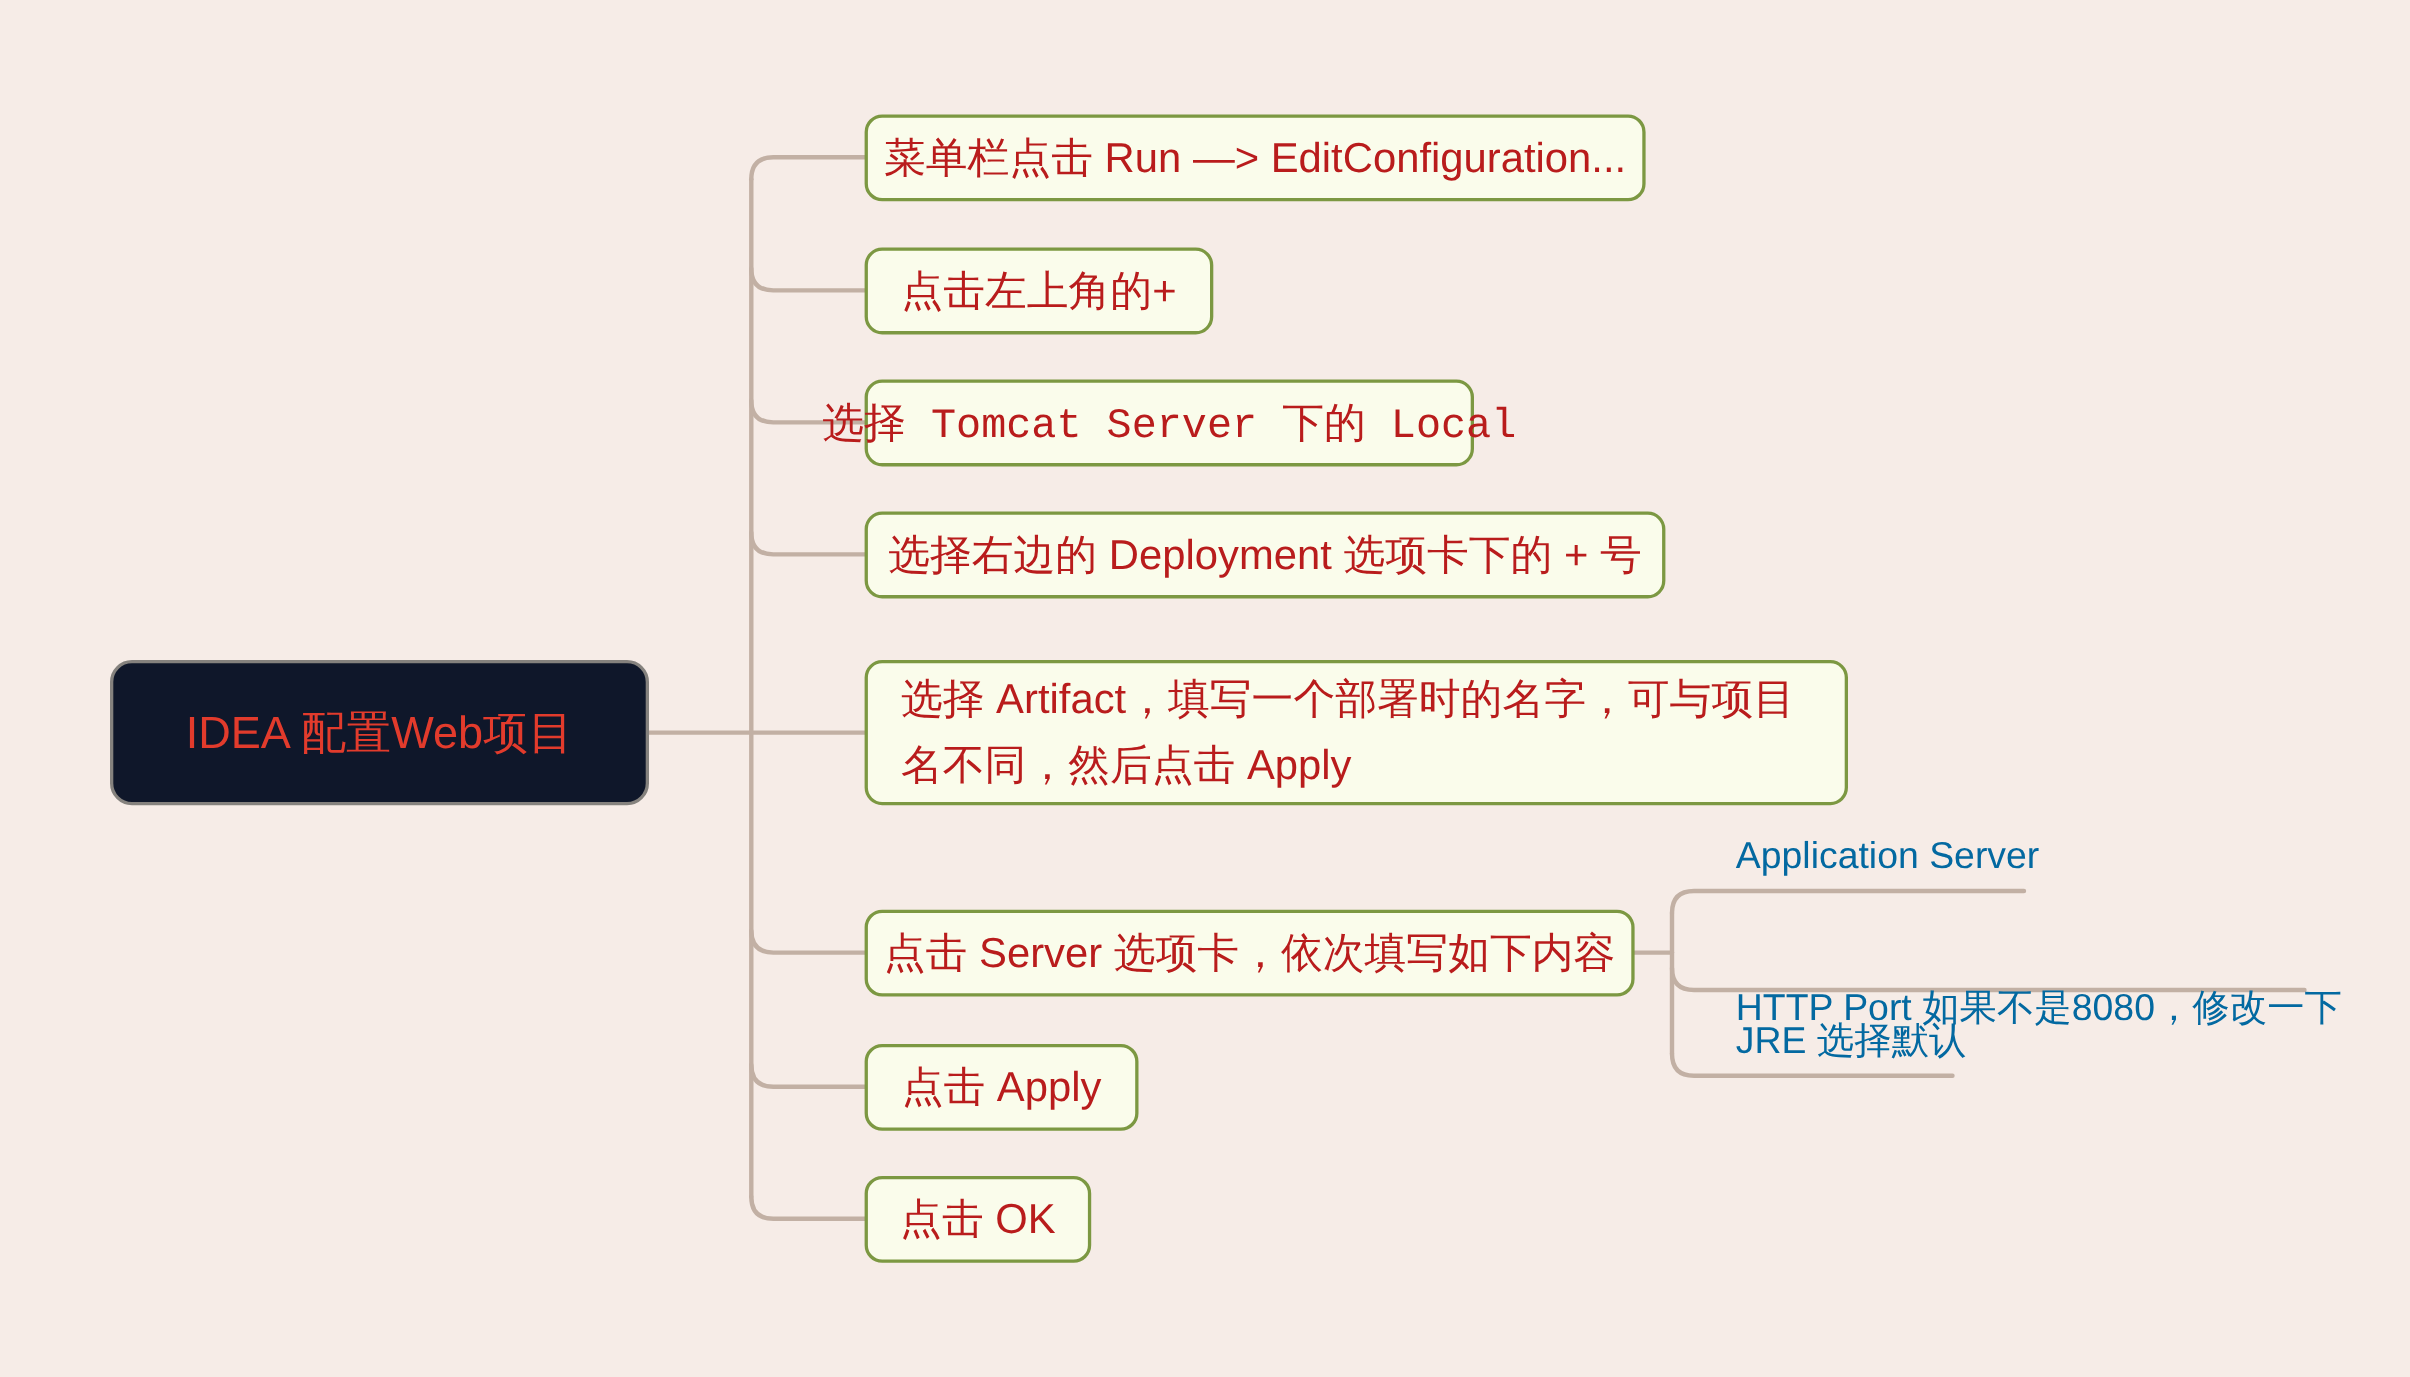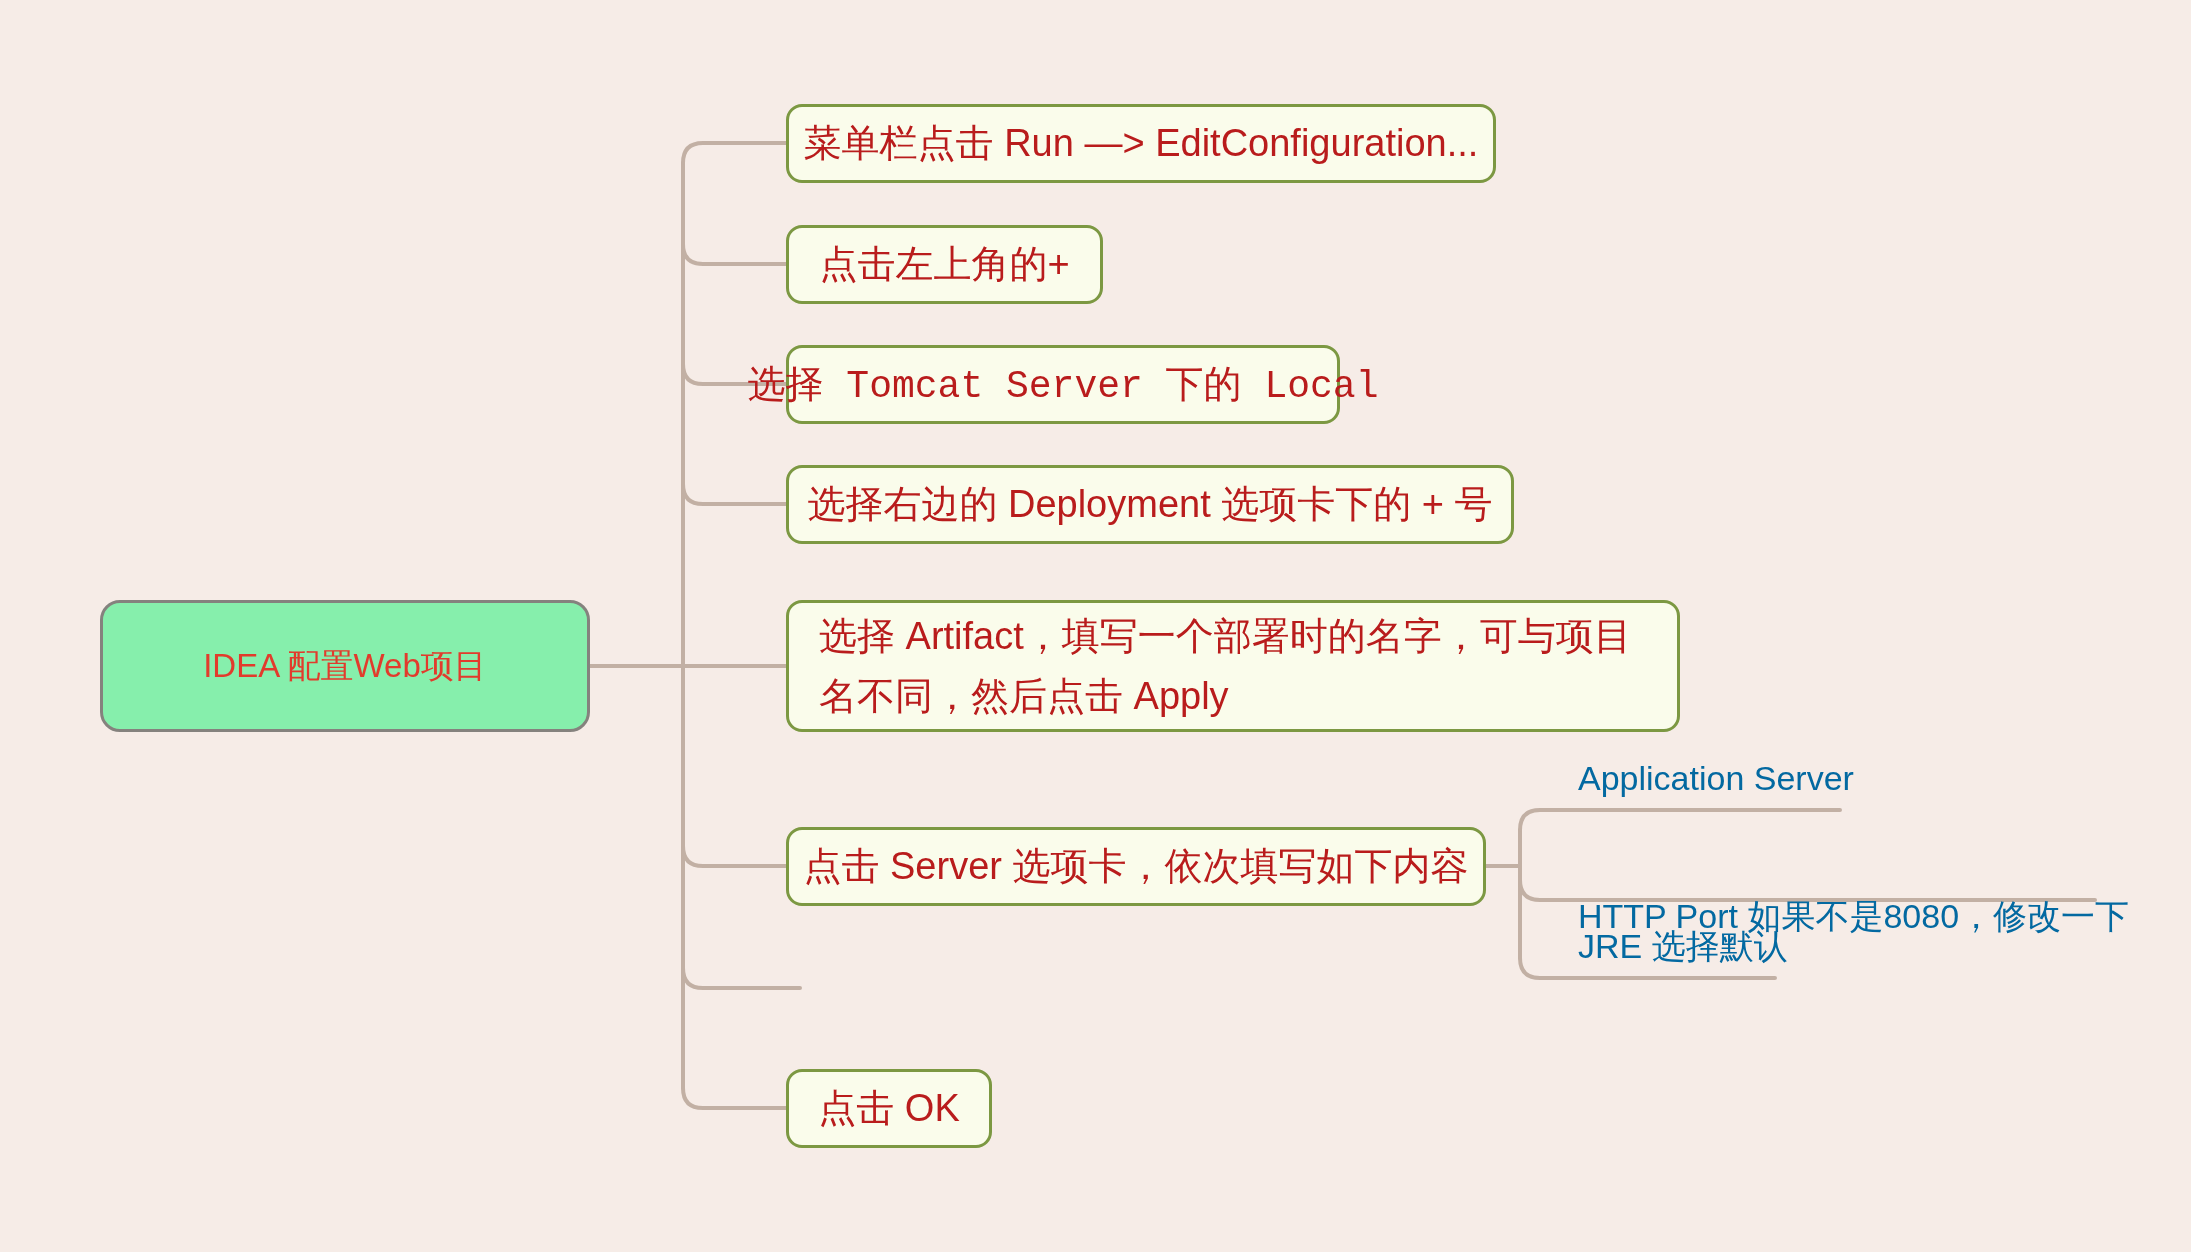--- a/index.html
+++ b/index.html
@@ -31,25 +31,25 @@
     fill: none;
     stroke-linecap: round;
   }
   .root-topic {
     position: absolute;
     left: 100px;
     top: 600px;
     width: 490px;
     height: 132px;
     box-sizing: border-box;
-    background: #86efac;
+    background: #0f172a;
     border: 3px solid #85827e;
     border-radius: 20px;
     color: #e23b2c;
-    font-size: 33px;
+    font-size: 41px;
     display: flex;
     align-items: center;
     justify-content: center;
     white-space: nowrap;
   }
   .topic {
     position: absolute;
     box-sizing: border-box;
     background: #fafceb;
     border: 3px solid #7c9842;
@@ -135,20 +135,23 @@
   </div>
 
   <div class="topic t5">
     <span>选择 Artifact，填写一个部署时的名字，可与项目名不同，然后点击 Apply</span>
   </div>
 
   <div class="topic t6">
     <span>点击 Server 选项卡，依次填写如下内容</span>
   </div>
 
+  <div class="topic t7">
+    <span>点击 Apply</span>
+  </div>
 
   <div class="topic t8">
     <span>点击 OK</span>
   </div>
 
   <div class="child c1">
     <span>Application Server</span>
   </div>
 
   <div class="child c2">

